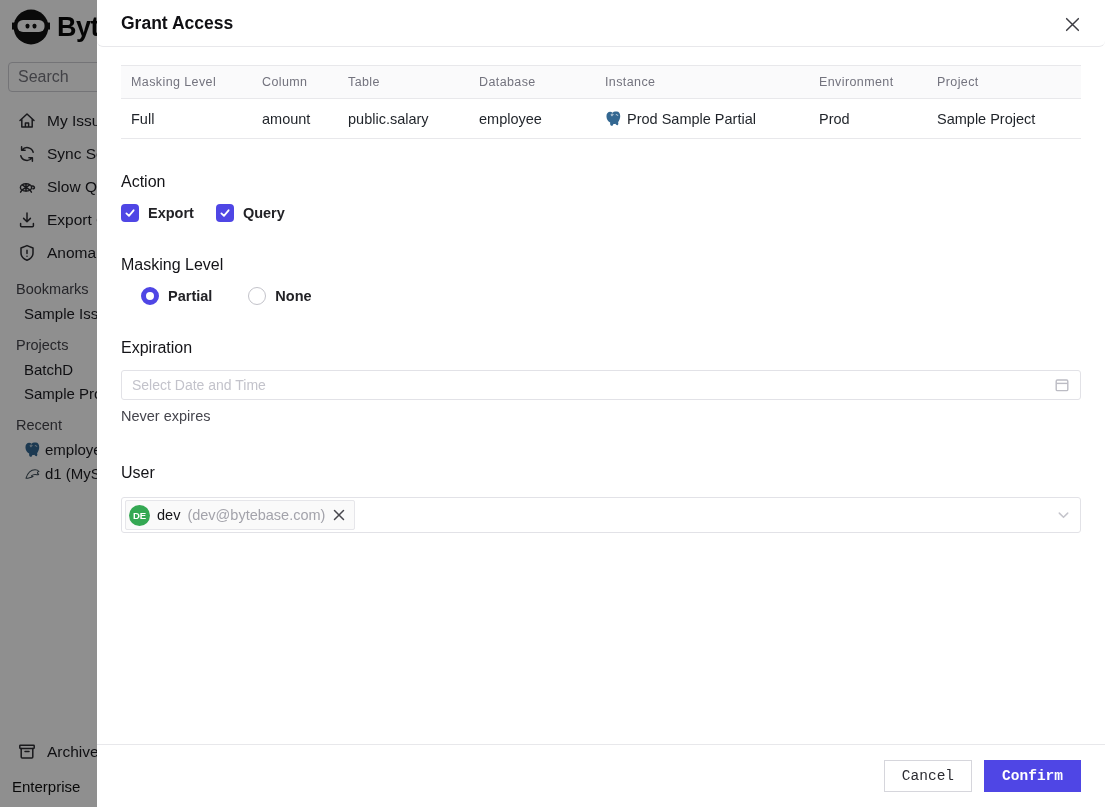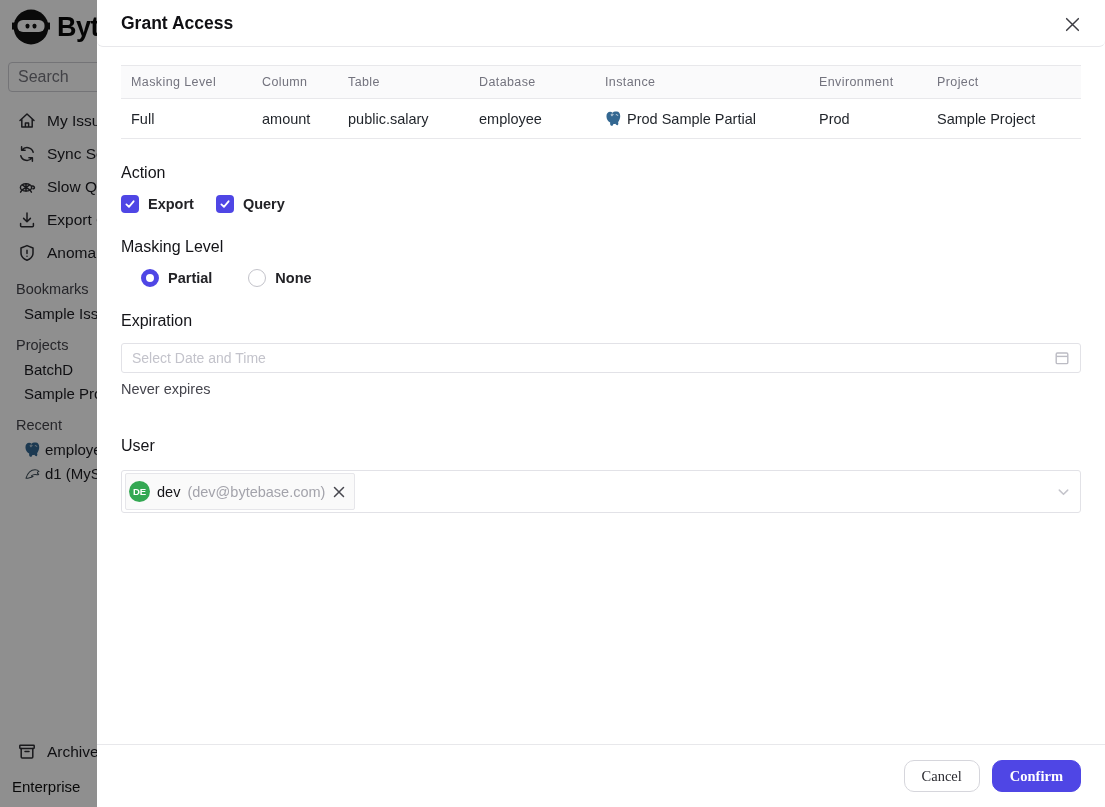--- a/index.html
+++ b/index.html
@@ -42,50 +42,50 @@
 
   .modal-body { flex:1; padding:18px 24px 0; overflow:hidden; }
 
   table.grant-table { width:100%; border-collapse:collapse; table-layout:fixed; }
   .grant-table th { background:#fafafb; border-top:1px solid #e8e8eb; border-bottom:1px solid #e8e8eb;
     font-size:12.5px; font-weight:500; color:#73737e; letter-spacing:0.4px; text-align:left; padding:9px 10px; white-space:nowrap; overflow:hidden; }
   .grant-table td { border-bottom:1px solid #e8e8eb; padding:11px 10px; font-size:14.5px; color:#1f2329; white-space:nowrap; overflow:hidden;margin-top:32px; }
   .cell-instance { display:flex; align-items:center; gap:5px; }
   .cell-instance .db-ic { width:17px; height:17px; flex:none; }
 
-  .sec-label { margin-top:25px; font-size:16px; font-weight:500; color:#141418; }
+  .sec-label { margin-top:34px; font-size:16px; font-weight:500; color:#141418; }
   .opt-row { margin-top:13px; display:flex; align-items:center; }
 
   .check-item { display:flex; align-items:center; gap:9px; margin-right:22px; cursor:pointer; }
   .checkbox { width:18px; height:18px; border-radius:4px; background:#4f46e5; display:flex; align-items:center; justify-content:center; flex:none; }
   .checkbox svg { width:12px; height:12px; stroke:#fff; stroke-width:2.4; fill:none; stroke-linecap:round; stroke-linejoin:round; }
   .opt-label { font-size:14.5px; font-weight:700; color:#222226; }
 
   .radio-item { display:flex; align-items:center; gap:9px; margin-right:16px; cursor:pointer;padding-left:20px; }
   .radio { width:18px; height:18px; border-radius:50%; flex:none; background:#fff; }
   .radio.on  { border:5.5px solid #4f46e5; }
   .radio.off { border:1.5px solid #c3c3ca; }
 
   .date-input { margin-top:13px; height:30px; border:1px solid #e2e2e7; border-radius:3px; display:flex; align-items:center; padding:0 10px; }
   .date-input input { flex:1; border:none; outline:none; font-size:14px; color:#333; background:transparent; font-family:inherit; }
   .date-input input::placeholder { color:#c3c3cb; }
   .date-input .cal-ic { width:16px; height:16px; flex:none; stroke:#bcbcc4; stroke-width:1.4; fill:none; }
   .note-text { margin-top:8px; font-size:14.5px; color:#45454d; }
   .sec-label.user { margin-top:40px; }
 
   .user-select { position:relative; margin-top:15px; min-height:30px; border:1px solid #e2e2e7; border-radius:3px; display:flex; align-items:center; padding:2px 30px 2px 3px; cursor:text; }
-  .user-tag { display:inline-flex; align-items:center; gap:7px; background:#fafafa; border:1px solid #e6e6ea; border-radius:2px; padding:2px 8px 2px 3px; height:37px; }
+  .user-tag { display:inline-flex; align-items:center; gap:7px; background:#fafafa; border:1px solid #e6e6ea; border-radius:2px; padding:2px 8px 2px 3px; height:30px; }
   .avatar { width:21px; height:21px; border-radius:50%; background:#34a853; color:#fff; font-size:9.5px; font-weight:700; display:flex; align-items:center; justify-content:center; flex:none; }
   .user-name { font-size:14.5px; color:#141418; }
   .user-email { font-size:14.5px; color:#a3a3ab; }
   .tag-x { width:14px; height:14px; stroke:#47474e; stroke-width:1.5; stroke-linecap:round; cursor:pointer; flex:none; }
   .select-arrow { position:absolute; right:9px; top:50%; transform:translateY(-50%); width:15px; height:15px; stroke:#c4c4cb; stroke-width:1.6; fill:none; stroke-linecap:round; stroke-linejoin:round; }
 
   .modal-footer { border-top:1px solid #e8e8eb; padding:15px 24px; display:flex; justify-content:flex-end; align-items:center; gap:12px; }
-  .btn { height:32px; border-radius:10px; font-size:14.5px; padding:0 17px; cursor:pointer; font-family:Liberation Serif, serif; }
+  .btn { height:32px; border-radius:0; font-size:14.5px; padding:0 17px; cursor:pointer; font-family:Liberation Mono, monospace; }
   .btn-cancel { background:#fff; border:1px solid #d6d6dc; color:#2b2b31; }
   .btn-confirm { background:#4f46e5; border:1px solid #4f46e5; color:#fff; font-weight:600; }
 </style>
 </head>
 <body>
 
 <div class="sidebar">
   <div class="sidebar-inner">
     <div class="logo-row">
       <svg class="logo-svg" viewBox="0 0 24 24">

